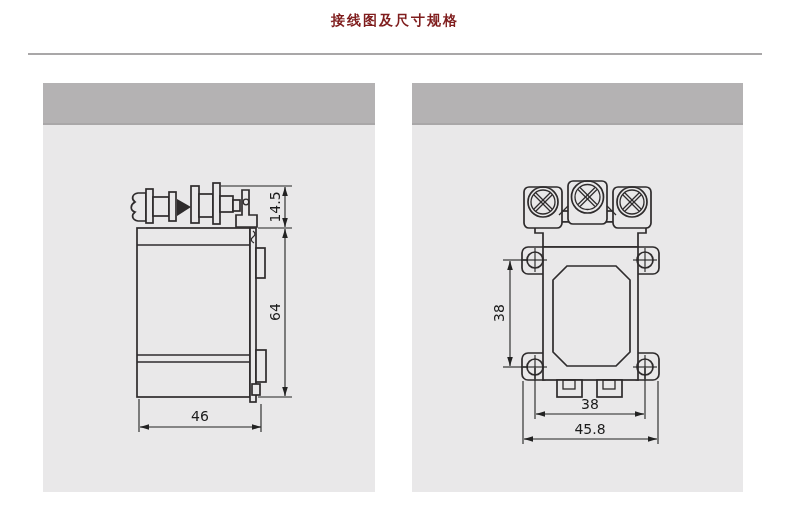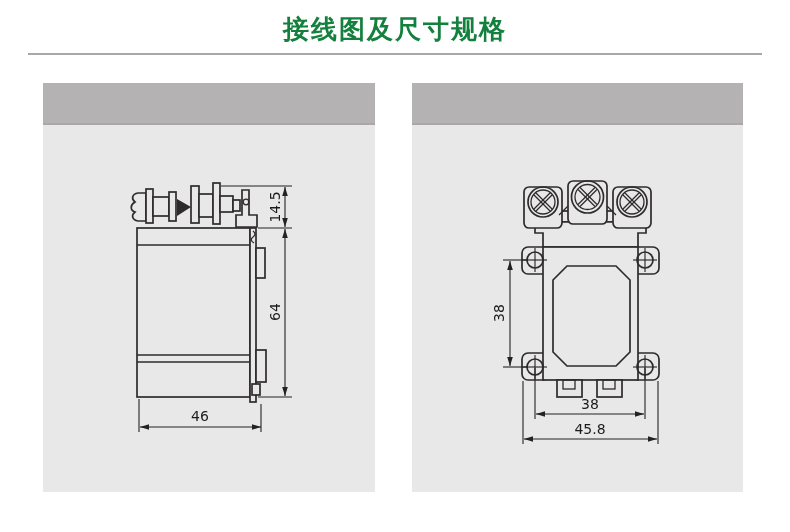--- a/index.html
+++ b/index.html
@@ -4,21 +4,21 @@
 <style>
   html,body { margin:0; padding:0; }
   body {
     width:790px; height:532px; position:relative;
     background:#ffffff; overflow:hidden;
     font-family:"DejaVu Sans","Liberation Sans",sans-serif;
   }
   .page-title {
     position:absolute; top:12px; left:0; width:790px;
     margin:0; text-align:center;
-    font-size:26px; font-weight:bold; color:#15803d;
+    font-size:14px; font-weight:bold; color:#7f1d1d;
     letter-spacing:2px;
     font-family:"DejaVu Sans","Liberation Sans",sans-serif;
   }
   .divider {
     position:absolute; top:53px; left:28px; width:734px; height:2px;
     background:#a9a7a8;
   }
   .panel { position:absolute; top:83px; height:409px; background:#e9e8e9; }
   .panel.left  { left:43px;  width:332px; }
   .panel.right { left:412px; width:331px; }

